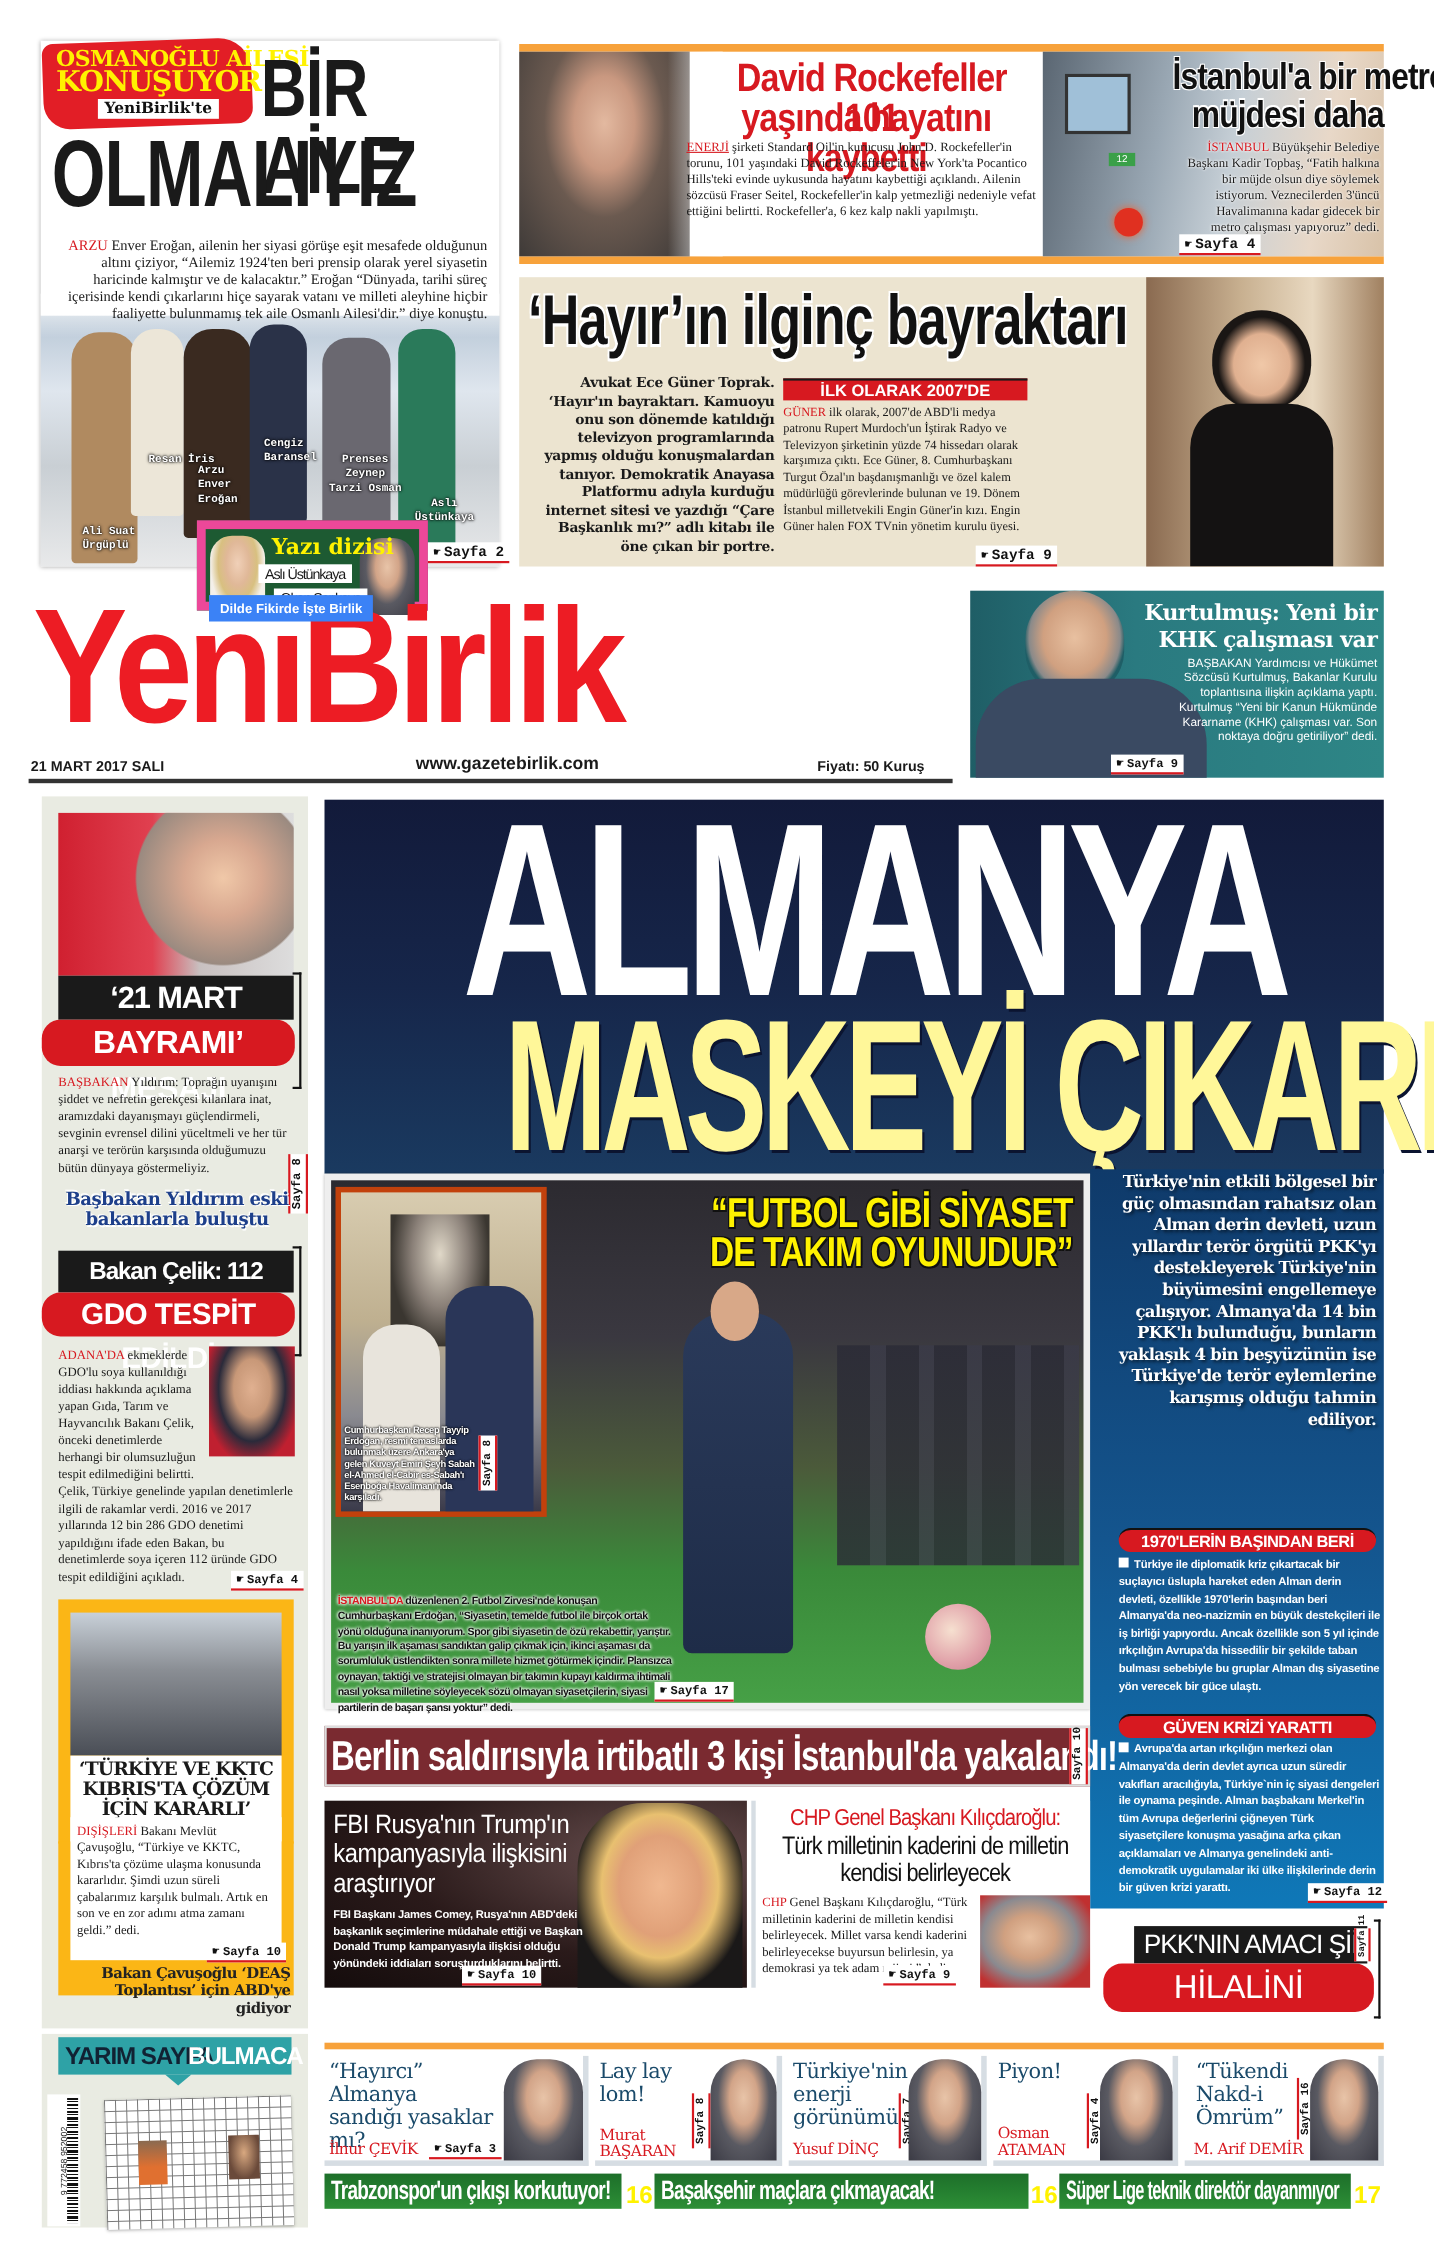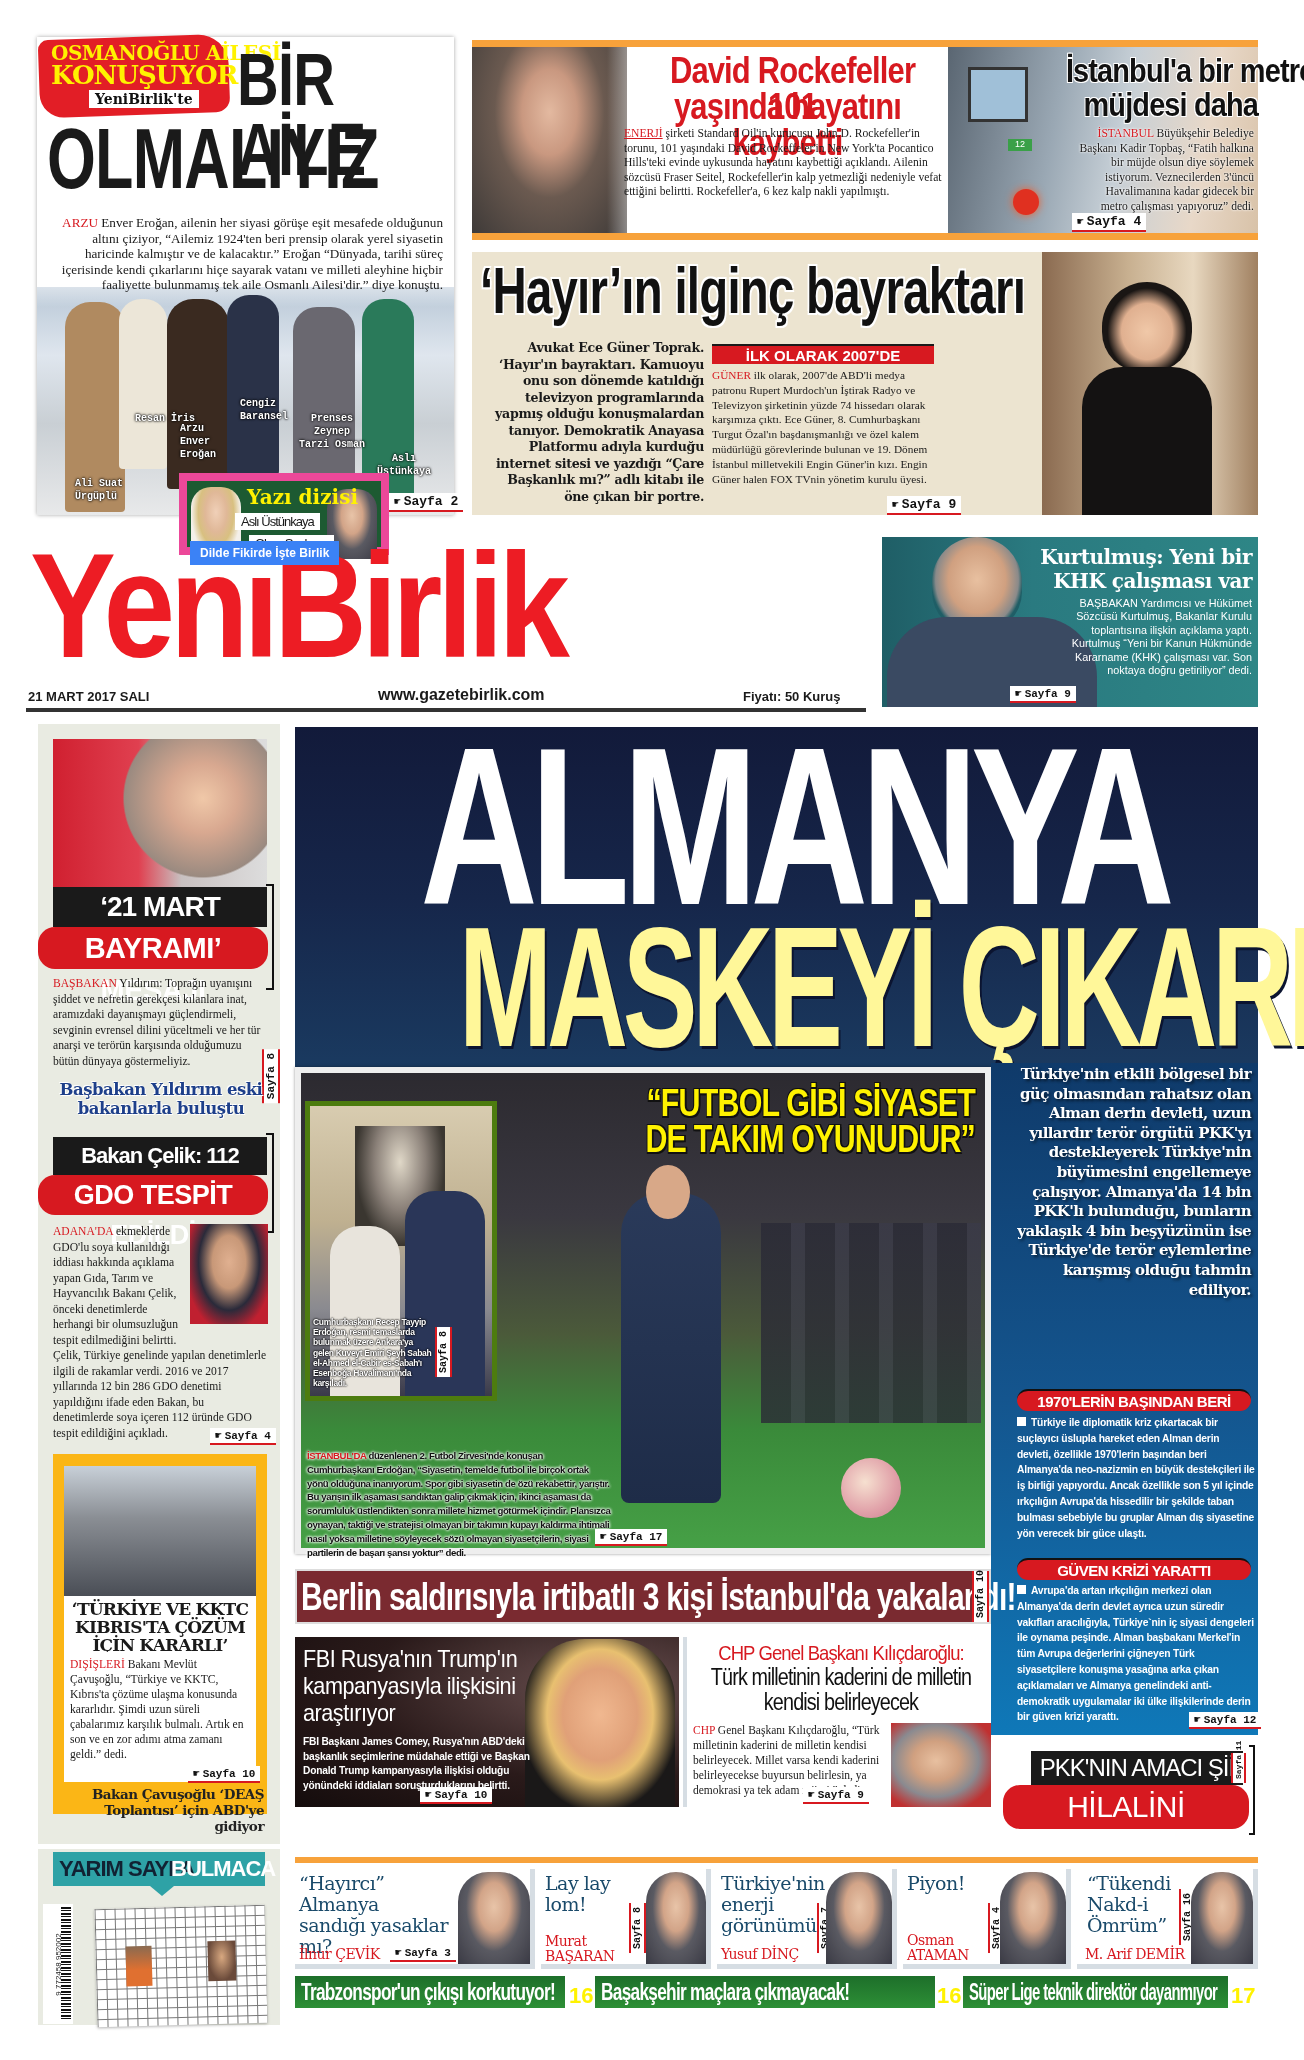--- a/index.html
+++ b/index.html
@@ -219,21 +219,21 @@
   <div id="hl2">MASKEYİ ÇIKARDI</div>
 </div>
 
 <div id="photo-box" class="abs">
   <div class="photo ph-stadium" style="left:6px;top:6px;width:684px;height:475px;">
     <div class="abs" style="left:320px;top:120px;width:100px;height:310px;background:linear-gradient(180deg,#2a3a5a,#1e2c48);border-radius:40px 40px 8px 8px;"></div>
     <div class="abs" style="left:345px;top:92px;width:44px;height:54px;border-radius:50%;background:#d8a888;"></div>
     <div class="abs" style="left:540px;top:385px;width:60px;height:60px;border-radius:50%;background:radial-gradient(circle at 40% 40%,#f6e0d0 0%,#e0a0a8 60%,#c88090 100%);"></div>
     <div class="abs" style="left:460px;top:150px;width:220px;height:200px;background:repeating-linear-gradient(90deg,#2a2a36 0 30px,#3a3a48 30px 44px);opacity:.8;"></div>
   </div>
-  <div class="abs" style="left:10px;top:12px;width:192px;height:300px;background:#4d7c0f;padding:5px;margin-top:22px;">
+  <div class="abs" style="left:10px;top:12px;width:192px;height:300px;background:#c2410c;padding:5px;">
     <div class="photo" style="left:5px;top:5px;width:182px;height:290px;background:linear-gradient(180deg,#d8ccb0 0%,#bfb090 40%,#8a8a90 70%,#3a3a4a 100%);">
       <div class="abs" style="left:45px;top:20px;width:90px;height:120px;background:radial-gradient(ellipse at 50% 30%,#e0d8c8 0%,#8a8078 40%,#3a3630 70%);"></div>
       <div class="abs" style="left:95px;top:85px;width:80px;height:205px;background:#2a3658;border-radius:30px 30px 0 0;"></div>
       <div class="abs" style="left:20px;top:120px;width:70px;height:170px;background:#e8e4dc;border-radius:30px 30px 0 0;"></div>
     </div>
     <p class="abs" style="left:8px;top:216px;width:120px;font-family:'Liberation Sans',sans-serif;font-weight:bold;font-size:8.5px;line-height:10.2px;color:#fff;text-shadow:0 0 2px #000,0 0 2px #000;letter-spacing:-0.3px;">Cumhurbaşkanı Recep Tayyip Erdoğan, resmi temaslarda bulunmak üzere Ankara'ya gelen Kuveyt Emiri Şeyh Sabah el-Ahmed el-Cabir es-Sabah'ı Esenboğa Havalimanı'nda karşıladı.</p>
     <div class="abs sayfa sayfa-v" style="left:130px;top:226px;font-size:10px;"><span>Sayfa 8</span></div>
   </div>
   <div class="abs cond" style="left:240px;top:18px;width:440px;text-align:right;color:#fff200;font-size:38px;line-height:36px;transform:scaleX(0.8);transform-origin:right top;text-shadow:2px 2px 0 #111,-1px -1px 0 #111,2px -1px 0 #111,-1px 2px 0 #111;">“FUTBOL GİBİ SİYASET DE TAKIM OYUNUDUR”</div>
   <p class="abs" style="left:12px;top:382px;width:305px;font-family:'Liberation Sans',sans-serif;font-weight:bold;font-size:9.6px;line-height:13.8px;letter-spacing:-0.4px;color:#111;text-shadow:0 0 3px #fff,0 0 3px #fff,0 0 3px #fff;"><span class="red">İSTANBUL'DA</span><span> düzenlenen 2. Futbol Zirvesi'nde konuşan Cumhurbaşkanı Erdoğan, “Siyasetin, temelde futbol ile birçok ortak yönü olduğuna inanıyorum. Spor gibi siyasetin de özü rekabettir, yarıştır. Bu yarışın ilk aşaması sandıktan galip çıkmak için, ikinci aşaması da sorumluluk üstlendikten sonra millete hizmet götürmek içindir. Plansızca oynayan, taktiği ve stratejisi olmayan bir takımın kupayı kaldırma ihtimali nasıl yoksa milletine söyleyecek sözü olmayan siyasetçilerin, siyasi partilerin de başarı şansı yoktur” dedi.</span></p>

